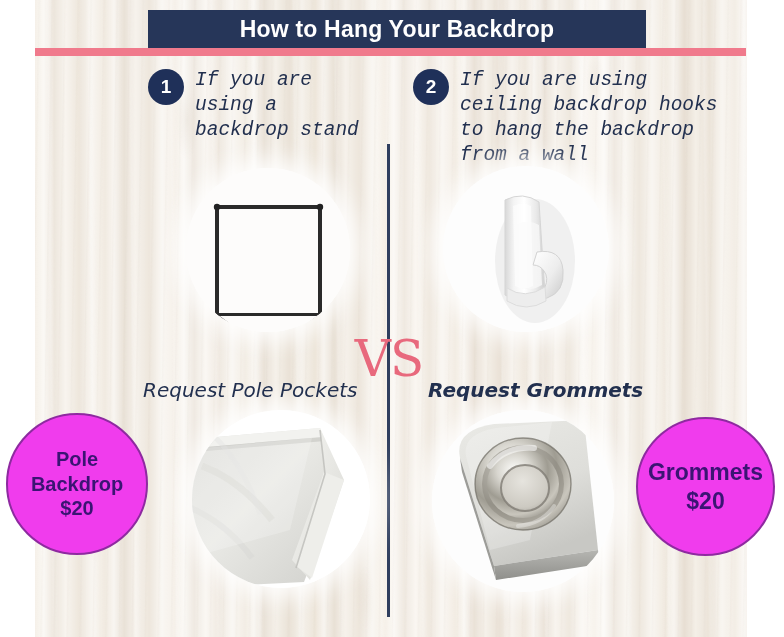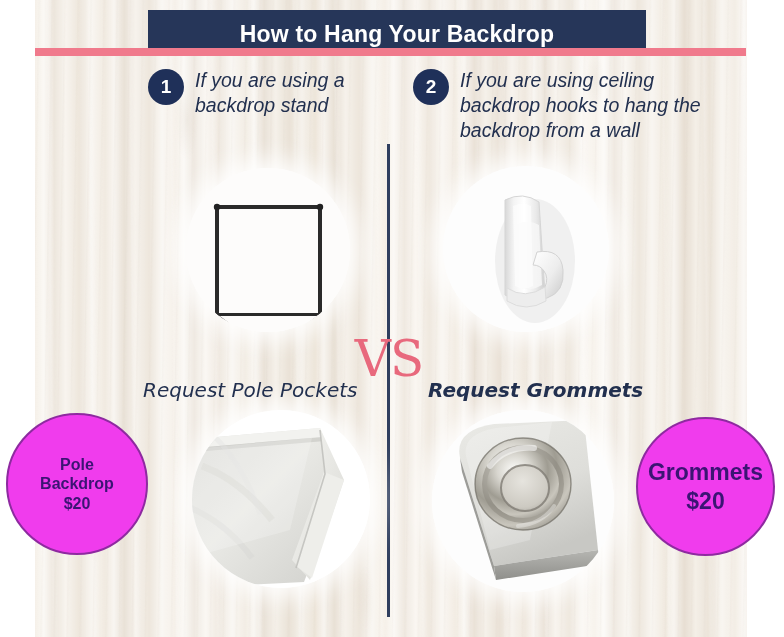--- a/index.html
+++ b/index.html
@@ -91,21 +91,21 @@
   
   .title-bar {
     position: absolute;
     left: 148px;
     top: 10px;
     width: 498px;
     height: 38px;
     background: #263659;
     box-shadow: 0 1px 0 rgba(0,0,0,0.18);
     display: flex;
-    align-items: flex-end;
+    align-items: center;
     justify-content: center;
   }
   .title-text {
     color: #ffffff;
     font-family: "Liberation Sans", sans-serif;
     font-size: 23px;
     font-weight: 700;
     letter-spacing: 0.2px;
     white-space: nowrap;
   }
@@ -148,21 +148,21 @@
     font-size: 19px;
     font-weight: 700;
     display: flex;
     align-items: center;
     justify-content: center;
     margin-right: 11px;
     margin-top: 1px;
   }
   .step-text {
     color: #22304f;
-    font-family: Liberation Sans, sans-serif;
+    font-family: Liberation Mono, monospace;
     font-style: italic;
     font-size: 19.5px;
     line-height: 25px;
     font-weight: 400;
   }
 
   
   .photo-circle {
     position: absolute;
     border-radius: 50%;
@@ -224,21 +224,21 @@
     display: flex;
     flex-direction: column;
     align-items: center;
     justify-content: center;
     text-align: center;
     color: #3b1473;
     font-family: "Liberation Sans", sans-serif;
     font-weight: 700;
     line-height: 1.22;
   }
-  .pb-left  { left: 6px;  top: 413px; width: 138px; height: 138px; font-size: 16px; }
+  .pb-left  { left: 6px;  top: 413px; width: 138px; height: 138px; font-size: 20px; }
   .pb-right { left: 636px; top: 417px; width: 135px; height: 135px; font-size: 23px; }
   .price-badge .pb-line { display: block; }
 </style>
 </head>
 <body>
 
 <div id="infographic">
 
   <div class="bg-wood"></div>
   <div class="bg-grain"></div>

